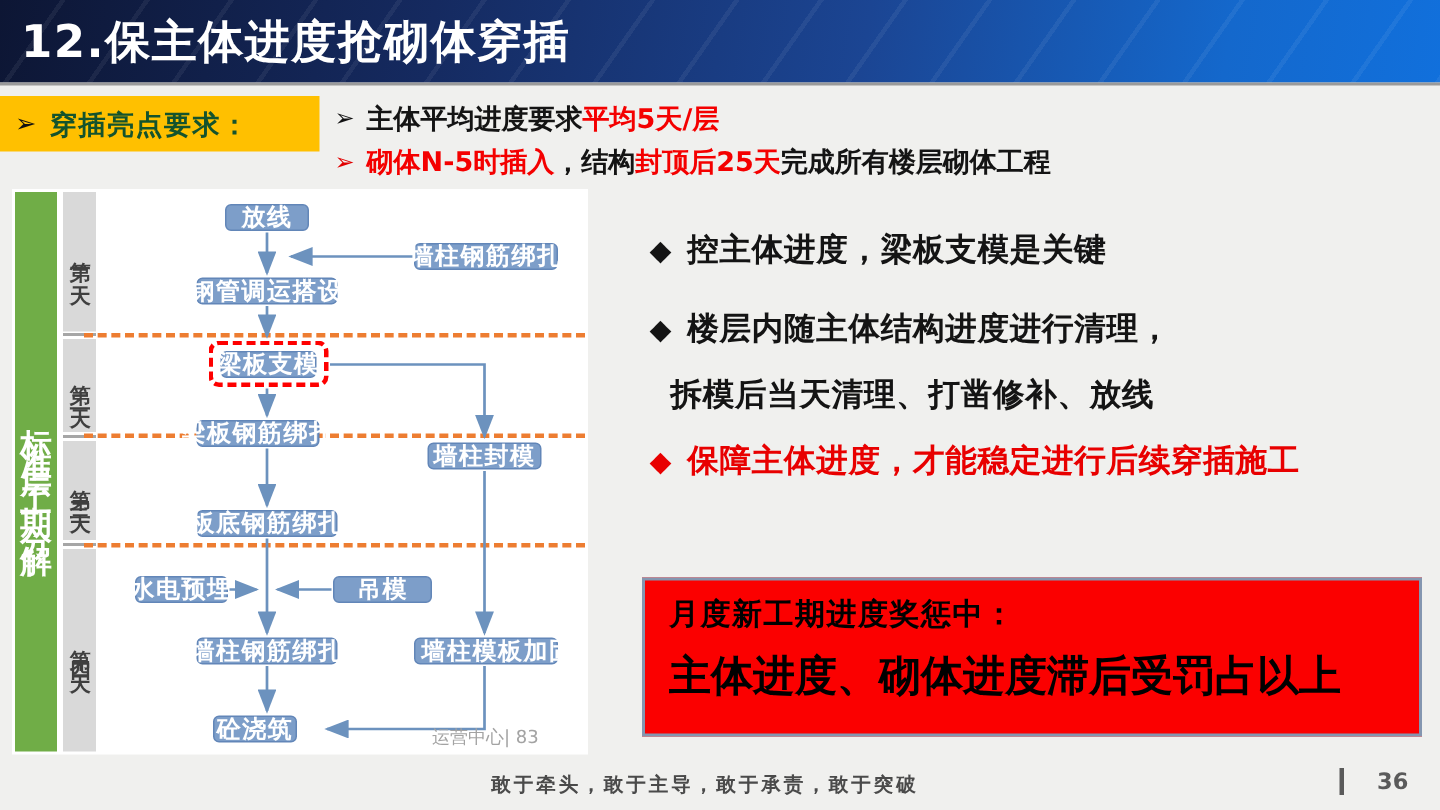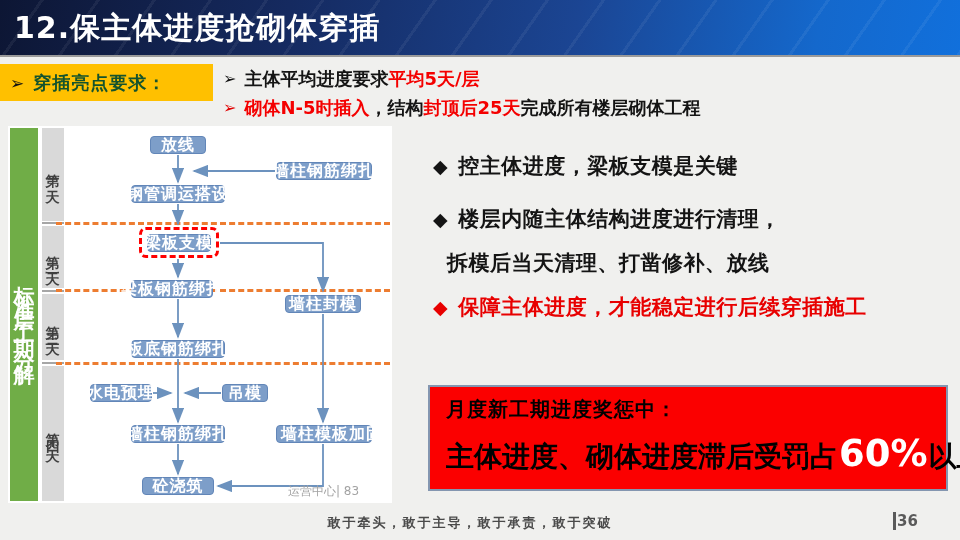--- a/index.html
+++ b/index.html
@@ -59,21 +59,21 @@
     border:2px solid #8496B0; padding:9px 14px 0 16px; }
   .penalty-title { font-size:20px; font-weight:800; color:#000000; letter-spacing:1px; white-space:nowrap; }
   .penalty-line { margin-top:9px; white-space:nowrap; display:flex; align-items:baseline; }
   .penalty-line .blk { font-size:28px; font-weight:700; color:#000000; }
   .penalty-line .pct { font-size:37px; font-weight:800; color:#FFFFFF; margin:0 1px; }
 
   
   .footer-slogan { position:absolute; left:0; top:514px; width:940px; text-align:center;
     font-size:13px; font-weight:700; color:#4A4A4A; letter-spacing:2px; }
   .page-num { position:absolute; left:893px; top:512px; border-left:3px solid #5A5A5A;
-    padding-left:1px; font-size:15px; font-weight:800; color:#5A5A5A; }
+    padding-left:22px; font-size:15px; font-weight:800; color:#5A5A5A; }
 </style>
 </head>
 <body>
 
 <div class="slide">
 
   <div class="header">
     <div class="page-title">12.保主体进度抢砌体穿插</div>
   </div>
 
@@ -147,24 +147,24 @@
 
     <div class="fnode" style="left:142px; top:10px;  width:56px;">放线</div>
     <div class="fnode" style="left:268px; top:36px;  width:96px;">墙柱钢筋绑扎</div>
     <div class="fnode" style="left:123px; top:59px;  width:94px;">钢管调运搭设</div>
     <div class="fnode" style="left:139px; top:108px; width:64px;">梁板支模</div>
     <div class="crit-frame"></div>
     <div class="fnode" style="left:123px; top:154px; width:82px;">梁板钢筋绑扎</div>
     <div class="fnode" style="left:277px; top:169px; width:76px;">墙柱封模</div>
     <div class="fnode" style="left:123px; top:214px; width:94px;">板底钢筋绑扎</div>
     <div class="fnode" style="left:82px;  top:258px; width:62px;text-align:center;">水电预埋</div>
-    <div class="fnode" style="left:214px; top:258px; width:46px;">吊模</div>
+    <div class="fnode" style="left:214px; top:258px; width:66px;">吊模</div>
     <div class="fnode" style="left:123px; top:299px; width:94px;">墙柱钢筋绑扎</div>
     <div class="fnode" style="left:268px; top:299px; width:96px;padding-left:16px;">墙柱模板加固</div>
-    <div class="fnode" style="left:134px; top:351px; width:72px;">砼浇筑</div>
+    <div class="fnode" style="left:134px; top:351px; width:56px;">砼浇筑</div>
 
     <div class="watermark">运营中心| 83</div>
   </div>
 
   <div class="kp" style="left:433px; top:205px;">
     <span class="dia">◆</span><span>楼层内随主体结构进度进行清理，</span>
   </div>
   <div class="kp" style="left:433px; top:152px;">
     <span class="dia">◆</span><span>控主体进度，梁板支模是关键</span>
   </div>
@@ -172,21 +172,20 @@
     <span>拆模后当天清理、打凿修补、放线</span>
   </div>
   <div class="kp red" style="left:433px; top:293px;">
     <span class="dia">◆</span><span>保障主体进度，才能稳定进行后续穿插施工</span>
   </div>
 
   <div class="penalty">
     <div class="penalty-title">月度新工期进度奖惩中：</div>
     <div class="penalty-line">
       <span class="blk">主体进度、砌体进度滞后受罚占</span>
-      <span class="pct">60%</span>
       <span class="blk">以上</span>
     </div>
   </div>
 
   <div class="footer-slogan">敢于牵头，敢于主导，敢于承责，敢于突破</div>
   <div class="page-num">36</div>
 
 </div>
 
 </body></html>

